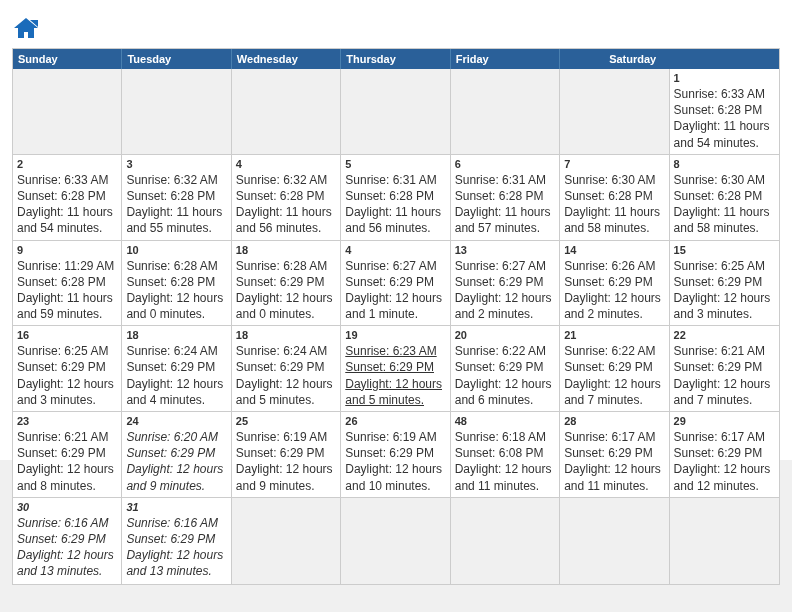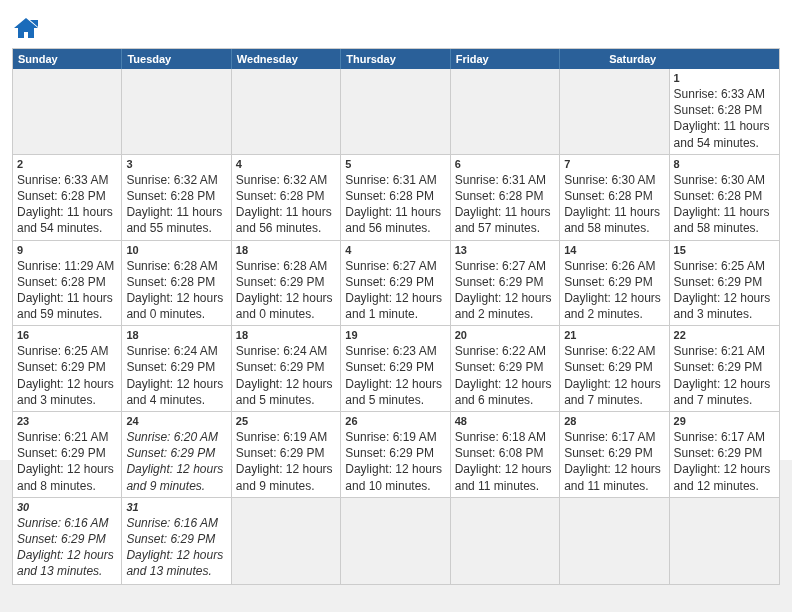--- a/index.html
+++ b/index.html
@@ -277,21 +277,21 @@
           </div>
           <div class="cal-cell">
             <span class="day-num">18</span>
             <div class="cell-content" style="white-space: pre-line;">Sunrise: 6:24 AM
 Sunset: 6:29 PM
 Daylight: 12 hours
 and 5 minutes.</div>
           </div>
           <div class="cal-cell">
             <span class="day-num">19</span>
-            <div class="cell-content" style="white-space: pre-line;">Sunrise: 6:23 AM
+            <div class="cell-content" style="white-space: pre-line; text-decoration: underline;">Sunrise: 6:23 AM
 Sunset: 6:29 PM
 Daylight: 12 hours
 and 5 minutes.</div>
           </div>
           <div class="cal-cell">
             <span class="day-num">20</span>
             <div class="cell-content" style="white-space: pre-line;">Sunrise: 6:22 AM
 Sunset: 6:29 PM
 Daylight: 12 hours
 and 6 minutes.</div>

